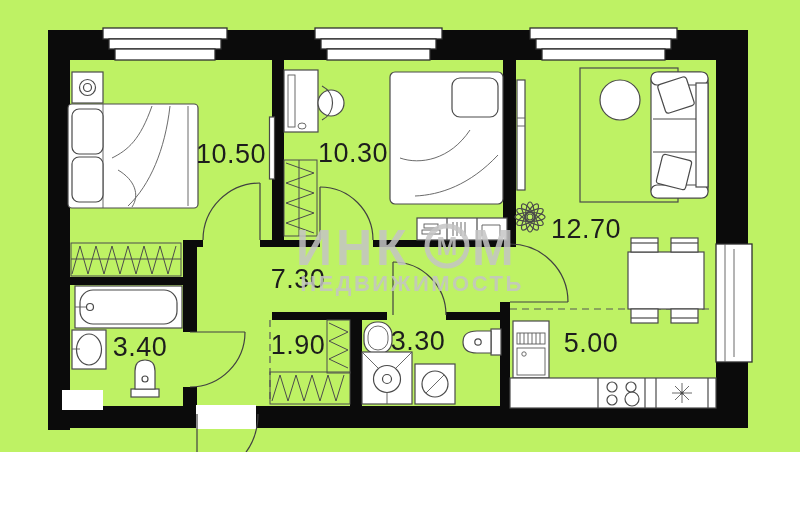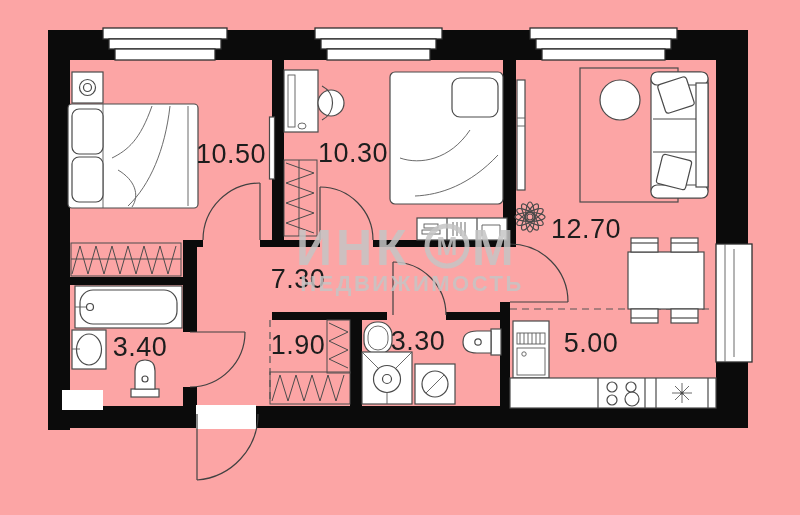--- a/index.html
+++ b/index.html
@@ -1,16 +1,16 @@
 <!DOCTYPE html>
 <html><head>
 <meta charset="utf-8">
 <style>
   html,body{margin:0;padding:0;background:#fff;}
-  .page{width:800px;height:515px;position:relative;background:#fca5a5;overflow:hidden;}
+  .page{width:800px;height:452px;position:relative;background:#bef264;overflow:hidden;}
   svg{display:block;}
   .wall{fill:#0b0b0b;stroke:none;}
   .wf{fill:#ffffff;stroke:#2f2f2f;stroke-width:1.3;}
   .fo{fill:#ffffff;stroke:#4a4a4a;stroke-width:1.2;}
   .fl{fill:none;stroke:#4a4a4a;stroke-width:1.2;}
   .flt{fill:none;stroke:#5a5a5a;stroke-width:.9;}
   .door{fill:none;stroke:#414141;stroke-width:1.2;}
   .dash{fill:none;stroke:#565656;stroke-width:1.2;stroke-dasharray:7 5;}
   .hatch{fill:none;stroke:#4c4c4c;stroke-width:1;}
   .room-label{font-family:"Liberation Sans",sans-serif;font-size:27px;fill:#1d1d1d;text-anchor:middle;letter-spacing:.5px;}

